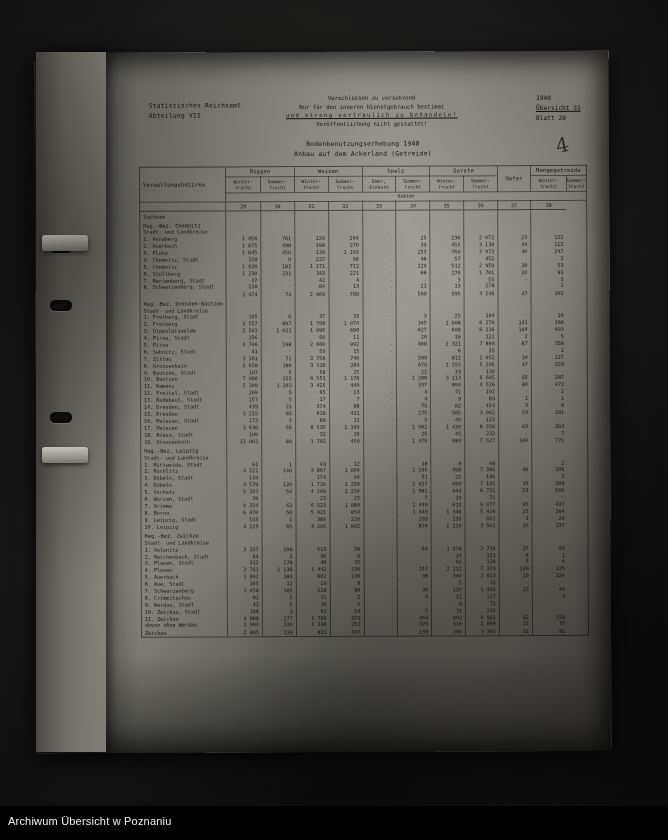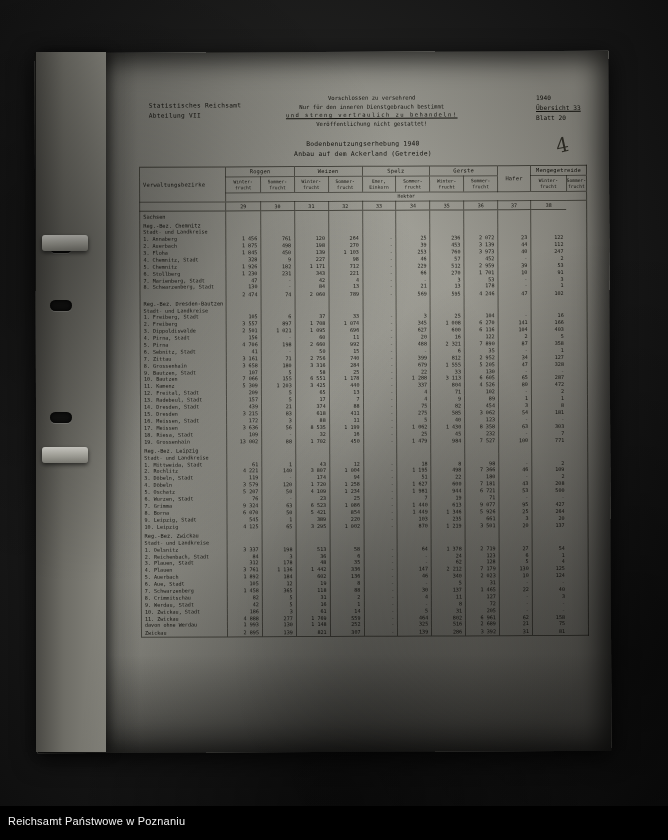--- a/index.html
+++ b/index.html
@@ -944,15 +944,15 @@
     <div class="hole" style="top:190px"></div>
     <div class="hole" style="top:248px"></div>
     <div class="hole" style="top:360px"></div>
     <div class="clip" style="top:183px"></div>
     <div class="clip" style="top:395px"></div>
   </div>
 
   <div class="grime"></div>
 
   <div id="footer">
-    <span class="wm">Reichsamt Państwowe w Poznaniu</span>
+    <span class="wm">Archiwum Übersicht w Poznaniu</span>
   </div>
 </div>
 
 </body></html>

